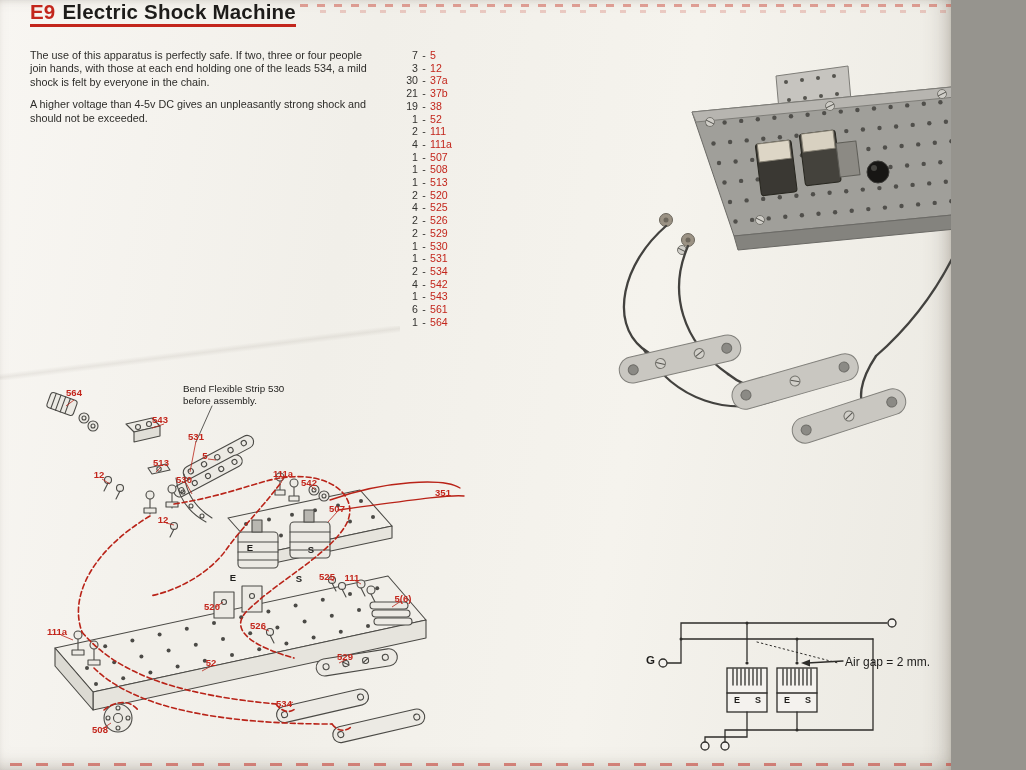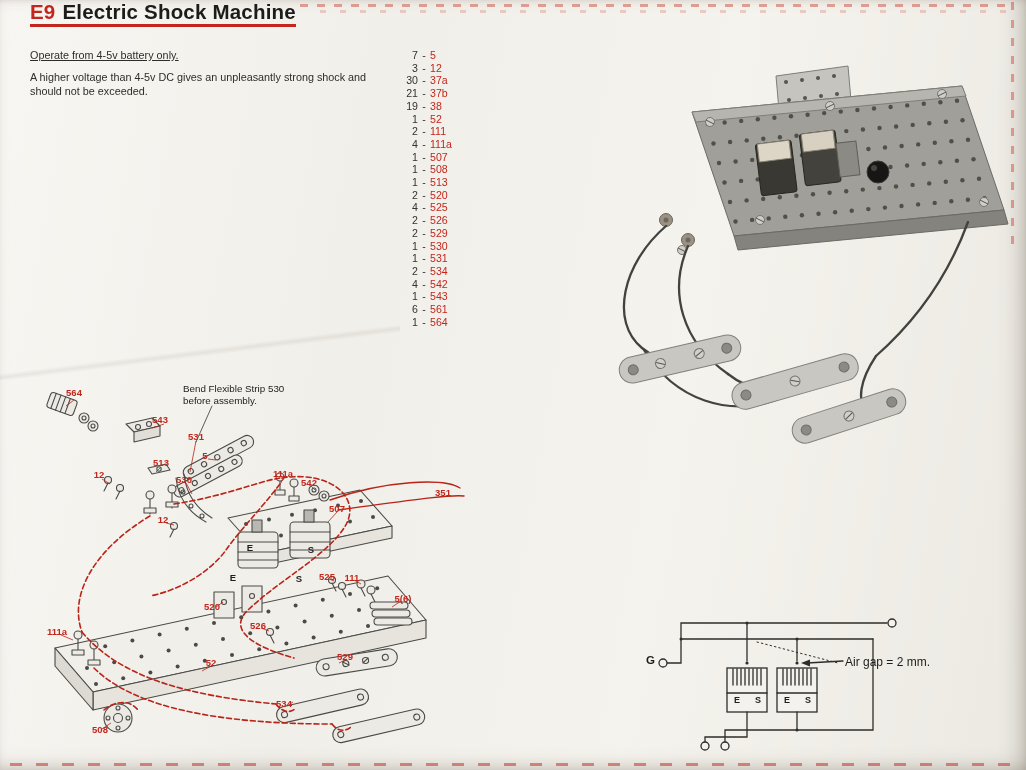--- a/index.html
+++ b/index.html
@@ -1,17 +1,17 @@
 <!DOCTYPE html>
 <html><head>
 <meta charset="utf-8">
 <style>
   *{box-sizing:border-box}
   html,body{margin:0;padding:0;background:#96948e;font-family:"Liberation Sans",sans-serif}
-  .page{position:relative;width:1026px;height:770px;overflow:hidden;color:#2b2a27;
+  .page{position:relative;width:951px;height:770px;overflow:hidden;color:#2b2a27;
     background:linear-gradient(100deg,#f8f6f2,#f1efe9 35%,#f5f3ed 65%,#ecead f 100%);
     background:linear-gradient(100deg,#f8f6f2,#f1efe9 35%,#f5f3ed 65%,#ebe9e2);
     box-shadow:inset -16px 0 26px -16px rgba(95,85,72,.45),
                inset 0 -14px 22px -16px rgba(95,85,72,.40),
                inset 0 3px 9px -5px rgba(95,85,72,.28);}
   .hdr{position:absolute;left:30px;top:0px;font-size:20.5px;font-weight:bold;letter-spacing:.2px;white-space:nowrap;color:#1d1c1a}
   .hdr .code{color:#c3261c;margin-right:7px}
   .rule{position:absolute;left:30px;top:24px;width:266px;height:2.6px;background:#c3261c}
   .intro{position:absolute;left:30px;top:49px;width:340px;font-size:10.8px;line-height:1.24;color:#2e2d2a}
   .intro p{margin:0 0 9px 0}
@@ -42,21 +42,21 @@
   <div class="artifact" style="left:1011px;top:2px;width:3px;height:250px;background:repeating-linear-gradient(180deg,rgba(200,60,45,.45) 0 8px,transparent 8px 18px)"></div>
   <div class="artifact" style="left:10px;top:763px;width:1004px;height:3px;background:repeating-linear-gradient(90deg,rgba(195,50,40,.55) 0 12px,transparent 12px 26px)"></div>
   <div class="crease"></div>
 
   <div class="hdr">
     <span class="code">E9</span><span>Electric Shock Machine</span>
   </div>
   <div class="rule"></div>
 
   <div class="intro">
-    <p class="ul">Operate from 4-5v battery only.</p>
+    <p>The use of this apparatus is perfectly safe. If two, three or four people join hands, with those at each end holding one of the leads 534, a mild shock is felt by everyone in the chain.</p>
     <p>A higher voltage than 4-5v DC gives an unpleasantly strong shock and should not be exceeded.</p>
   </div>
 
   <div class="parts">
     <div class="part-row">
         <span class="qty">7</span>
         <span class="sep">-</span>
         <span class="num">5</span>
       </div>
     <div class="part-row">

